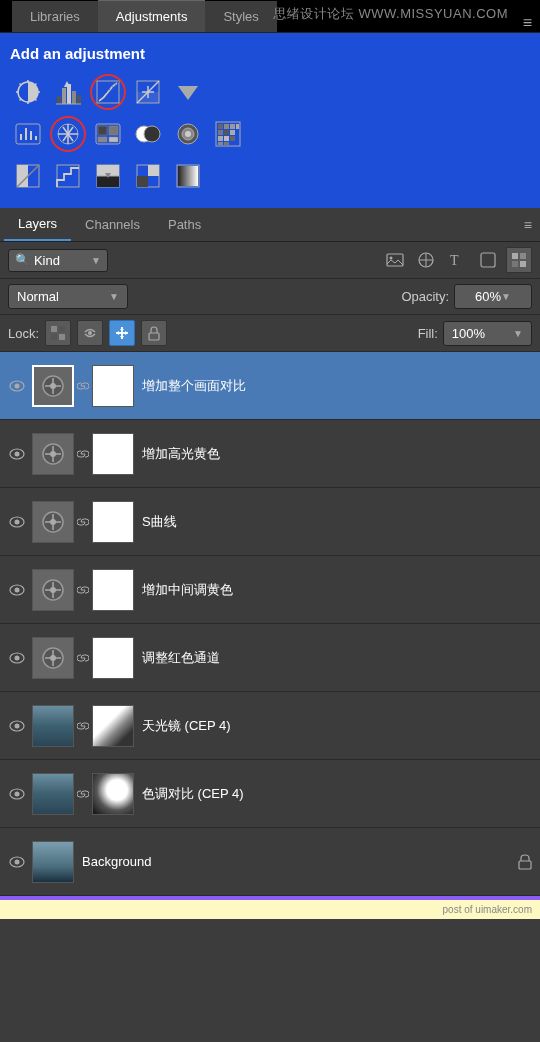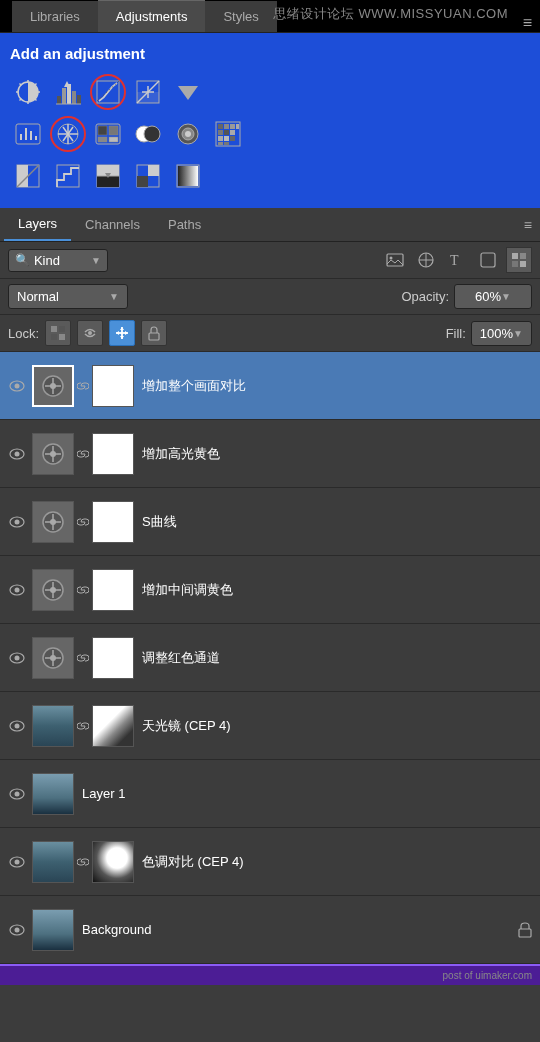--- a/index.html
+++ b/index.html
@@ -240,20 +240,21 @@
       border-radius: 3px;
       color: #fff;
       padding: 4px 8px;
       font-size: 13px;
       min-width: 60px;
       text-align: center;
       cursor: pointer;
       display: flex;
       align-items: center;
       justify-content: space-between;
+      gap: 28px;
     }
     .fill-value .arrow { font-size: 10px; color: #aaa; }
 
     
     .layer-list {
       background: #3c3c3c;
     }
     .layer-item {
       display: flex;
       align-items: center;
@@ -331,26 +332,26 @@
       display: flex;
       align-items: center;
       justify-content: center;
       font-size: 13px;
       color: #aaa;
       flex-shrink: 0;
     }
 
     
     .panel-footer {
-      background: #4c1d95;
+      background: #fef9c3;
       padding: 4px 8px;
       font-size: 10px;
       color: #888;
       text-align: right;
-      border-top: 2px solid #8b5cf6;
+      border-top: 4px solid #8b5cf6;
     }
 
     
     .adj-row-1, .adj-row-2, .adj-row-3 {
       display: flex;
       align-items: center;
       gap: 4px;
       margin-bottom: 6px;
     }
 
@@ -829,58 +830,44 @@
     </div>
     <div class="layer-item">
       <div class="eye-icon">
         <svg width="18" height="14" viewBox="0 0 18 14">
           <ellipse cx="9" cy="7" rx="7" ry="5" stroke="#aaa" stroke-width="1.2" fill="none"></ellipse>
           <circle cx="9" cy="7" r="2.5" fill="#aaa"></circle>
         </svg>
       </div>
       <div class="layer-thumb-wrap">
         <div class="layer-thumb">
-          <div class="thumb-landscape2"></div>
-        </div>
-      </div>
-      <div class="layer-name">Layer 1</div>
+          <div class="thumb-landscape"></div>
+        </div>
+        <div class="link-icon">
+          <svg width="12" height="12" viewBox="0 0 12 12">
+            <path d="M4 6 Q4 3 7 3 L9 3 Q12 3 12 6 Q12 9 9 9 L8 9" stroke="#aaa" stroke-width="1" fill="none"></path>
+            <path d="M8 6 Q8 9 5 9 L3 9 Q0 9 0 6 Q0 3 3 3 L4 3" stroke="#aaa" stroke-width="1" fill="none"></path>
+            <line x1="4" y1="6" x2="8" y2="6" stroke="#aaa" stroke-width="1"></line>
+          </svg>
+        </div>
+        <div class="layer-thumb white-bg">
+          <div class="thumb-mask2"></div>
+        </div>
+      </div>
+      <div class="layer-name">色调对比 (CEP 4)</div>
     </div>
     <div class="layer-item">
       <div class="eye-icon">
         <svg width="18" height="14" viewBox="0 0 18 14">
           <ellipse cx="9" cy="7" rx="7" ry="5" stroke="#aaa" stroke-width="1.2" fill="none"></ellipse>
           <circle cx="9" cy="7" r="2.5" fill="#aaa"></circle>
         </svg>
       </div>
       <div class="layer-thumb-wrap">
         <div class="layer-thumb">
-          <div class="thumb-landscape"></div>
-        </div>
-        <div class="link-icon">
-          <svg width="12" height="12" viewBox="0 0 12 12">
-            <path d="M4 6 Q4 3 7 3 L9 3 Q12 3 12 6 Q12 9 9 9 L8 9" stroke="#aaa" stroke-width="1" fill="none"></path>
-            <path d="M8 6 Q8 9 5 9 L3 9 Q0 9 0 6 Q0 3 3 3 L4 3" stroke="#aaa" stroke-width="1" fill="none"></path>
-            <line x1="4" y1="6" x2="8" y2="6" stroke="#aaa" stroke-width="1"></line>
-          </svg>
-        </div>
-        <div class="layer-thumb white-bg">
-          <div class="thumb-mask2"></div>
-        </div>
-      </div>
-      <div class="layer-name">色调对比 (CEP 4)</div>
-    </div>
-    <div class="layer-item">
-      <div class="eye-icon">
-        <svg width="18" height="14" viewBox="0 0 18 14">
-          <ellipse cx="9" cy="7" rx="7" ry="5" stroke="#aaa" stroke-width="1.2" fill="none"></ellipse>
-          <circle cx="9" cy="7" r="2.5" fill="#aaa"></circle>
-        </svg>
-      </div>
-      <div class="layer-thumb-wrap">
-        <div class="layer-thumb">
           <div class="thumb-landscape2"></div>
         </div>
       </div>
       <div class="layer-name">Background</div>
       <div class="lock-end-icon">
         <svg width="14" height="16" viewBox="0 0 14 16">
           <rect x="1" y="7" width="12" height="8" rx="1" stroke="#aaa" stroke-width="1.2" fill="none"></rect>
           <path d="M3 7 L3 4 Q3 1 7 1 Q11 1 11 4 L11 7" stroke="#aaa" stroke-width="1.2" fill="none"></path>
         </svg>
       </div>

